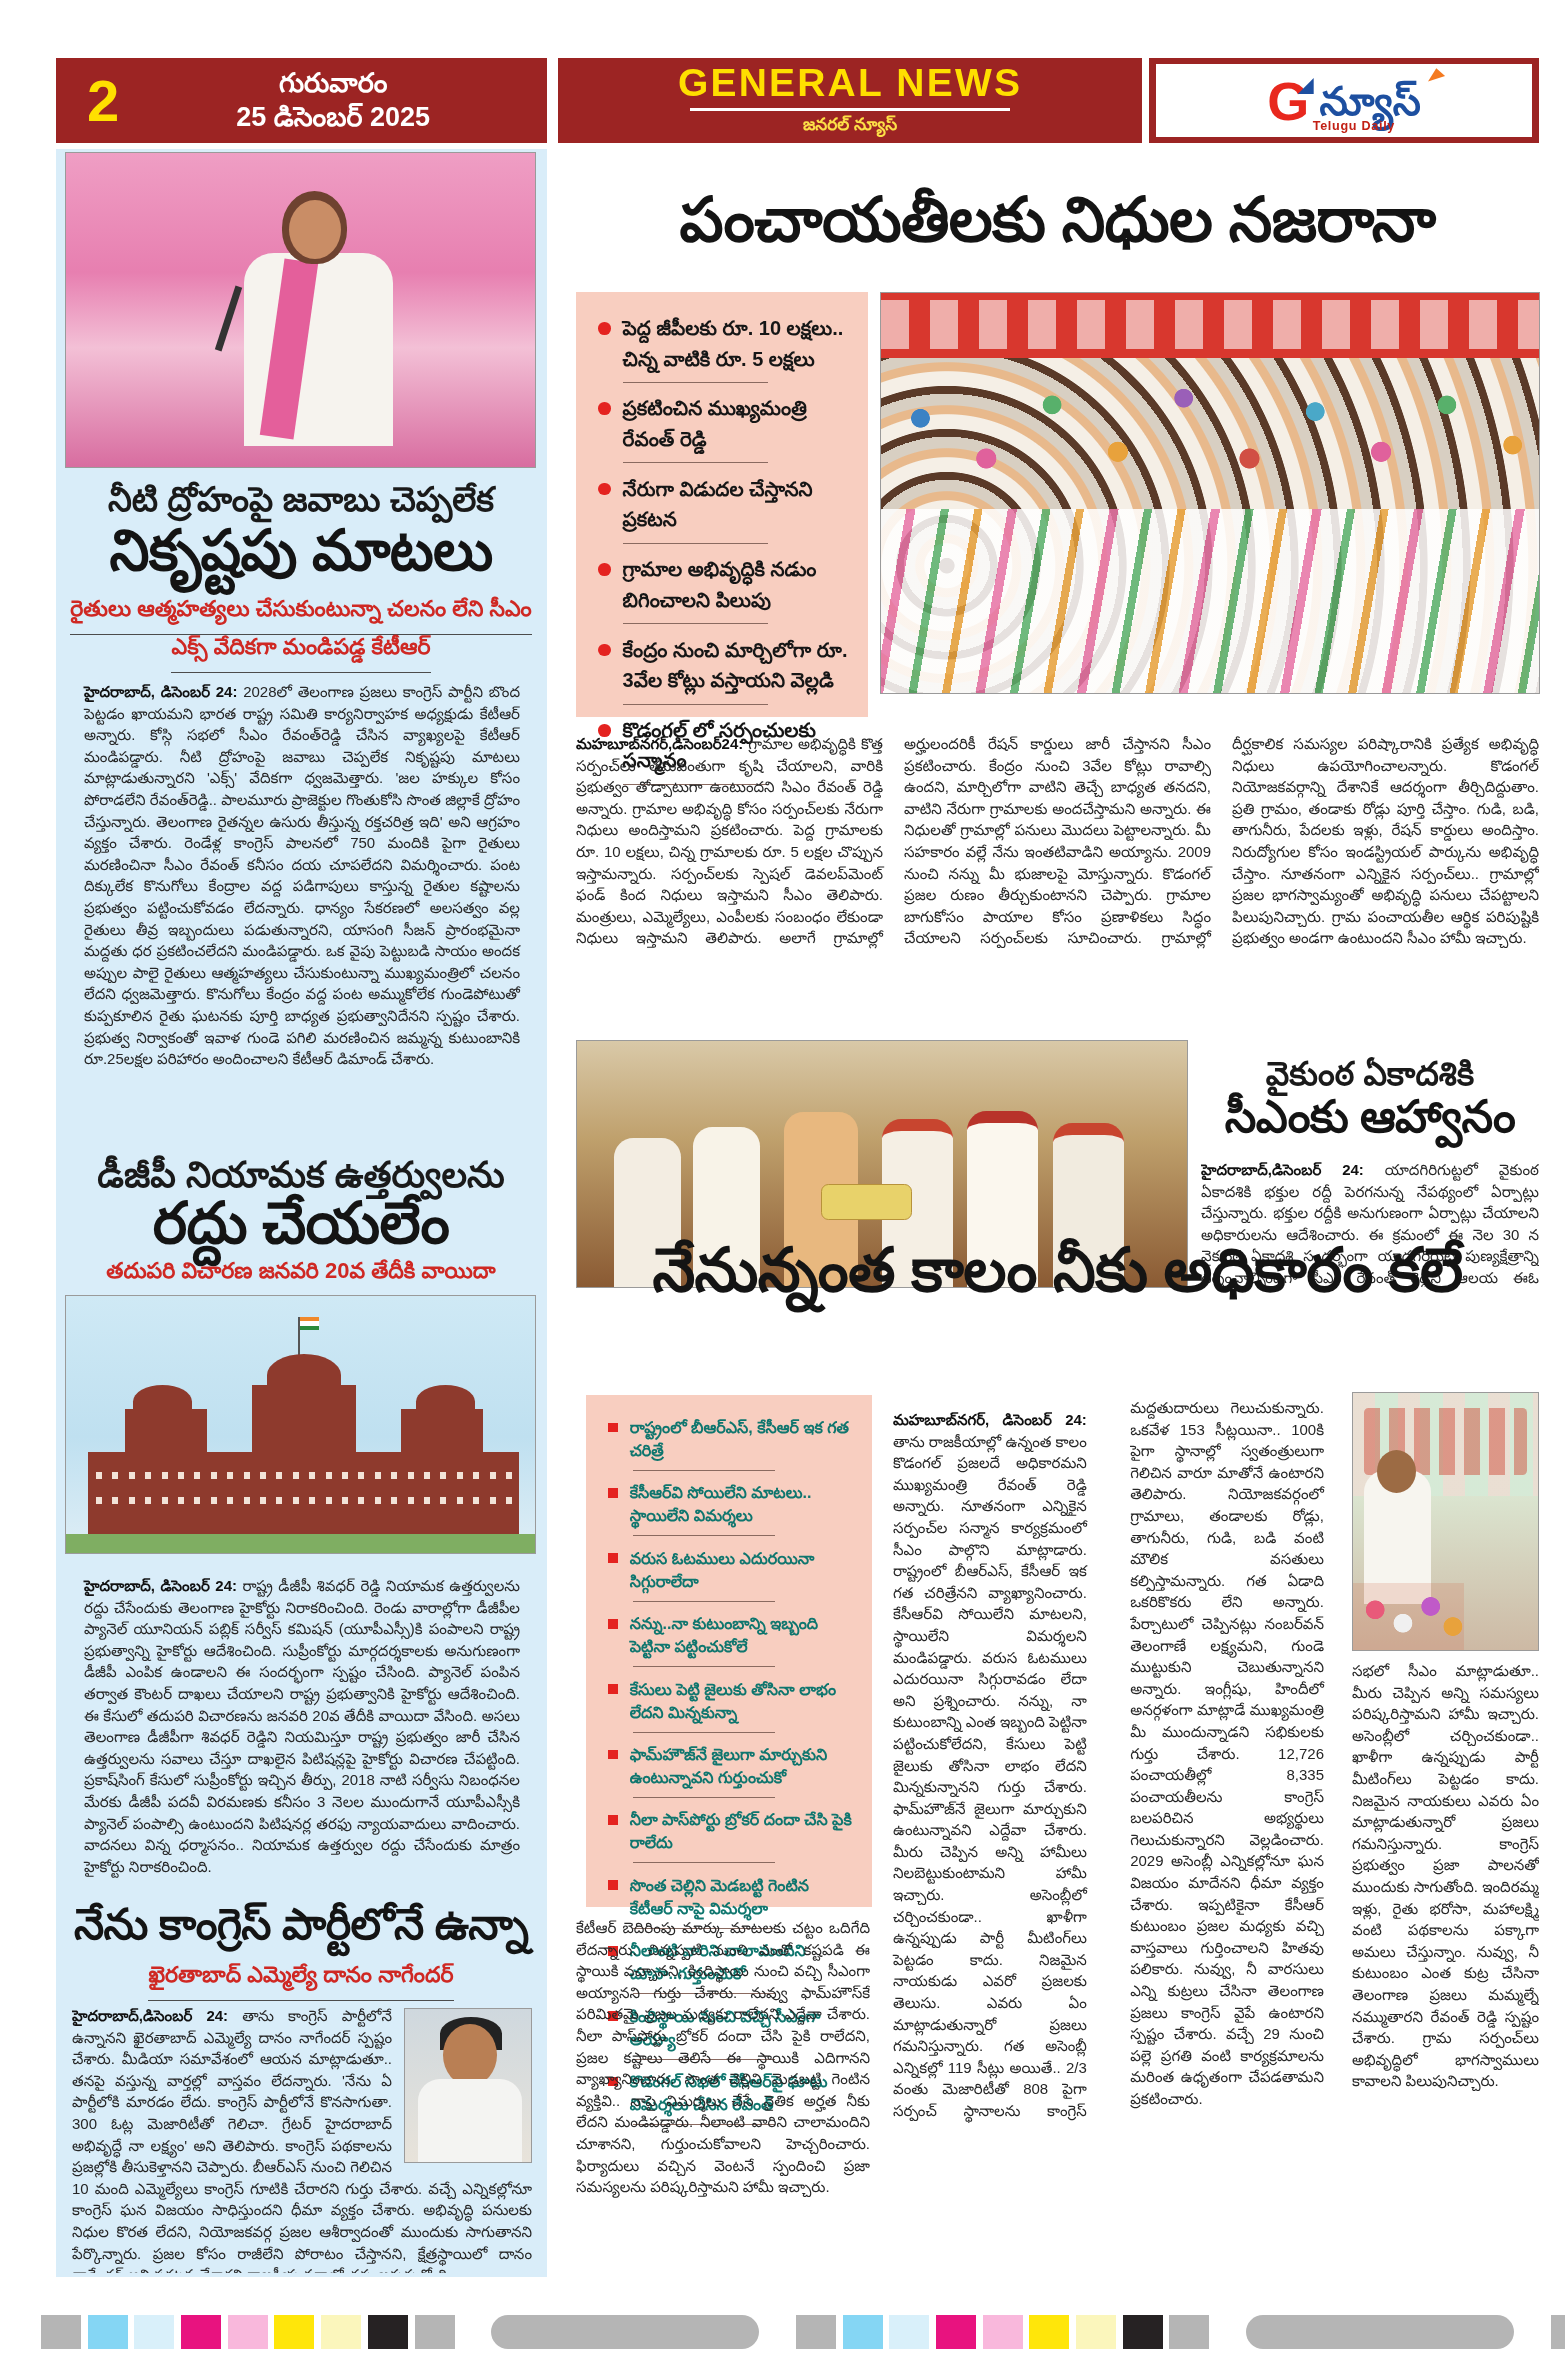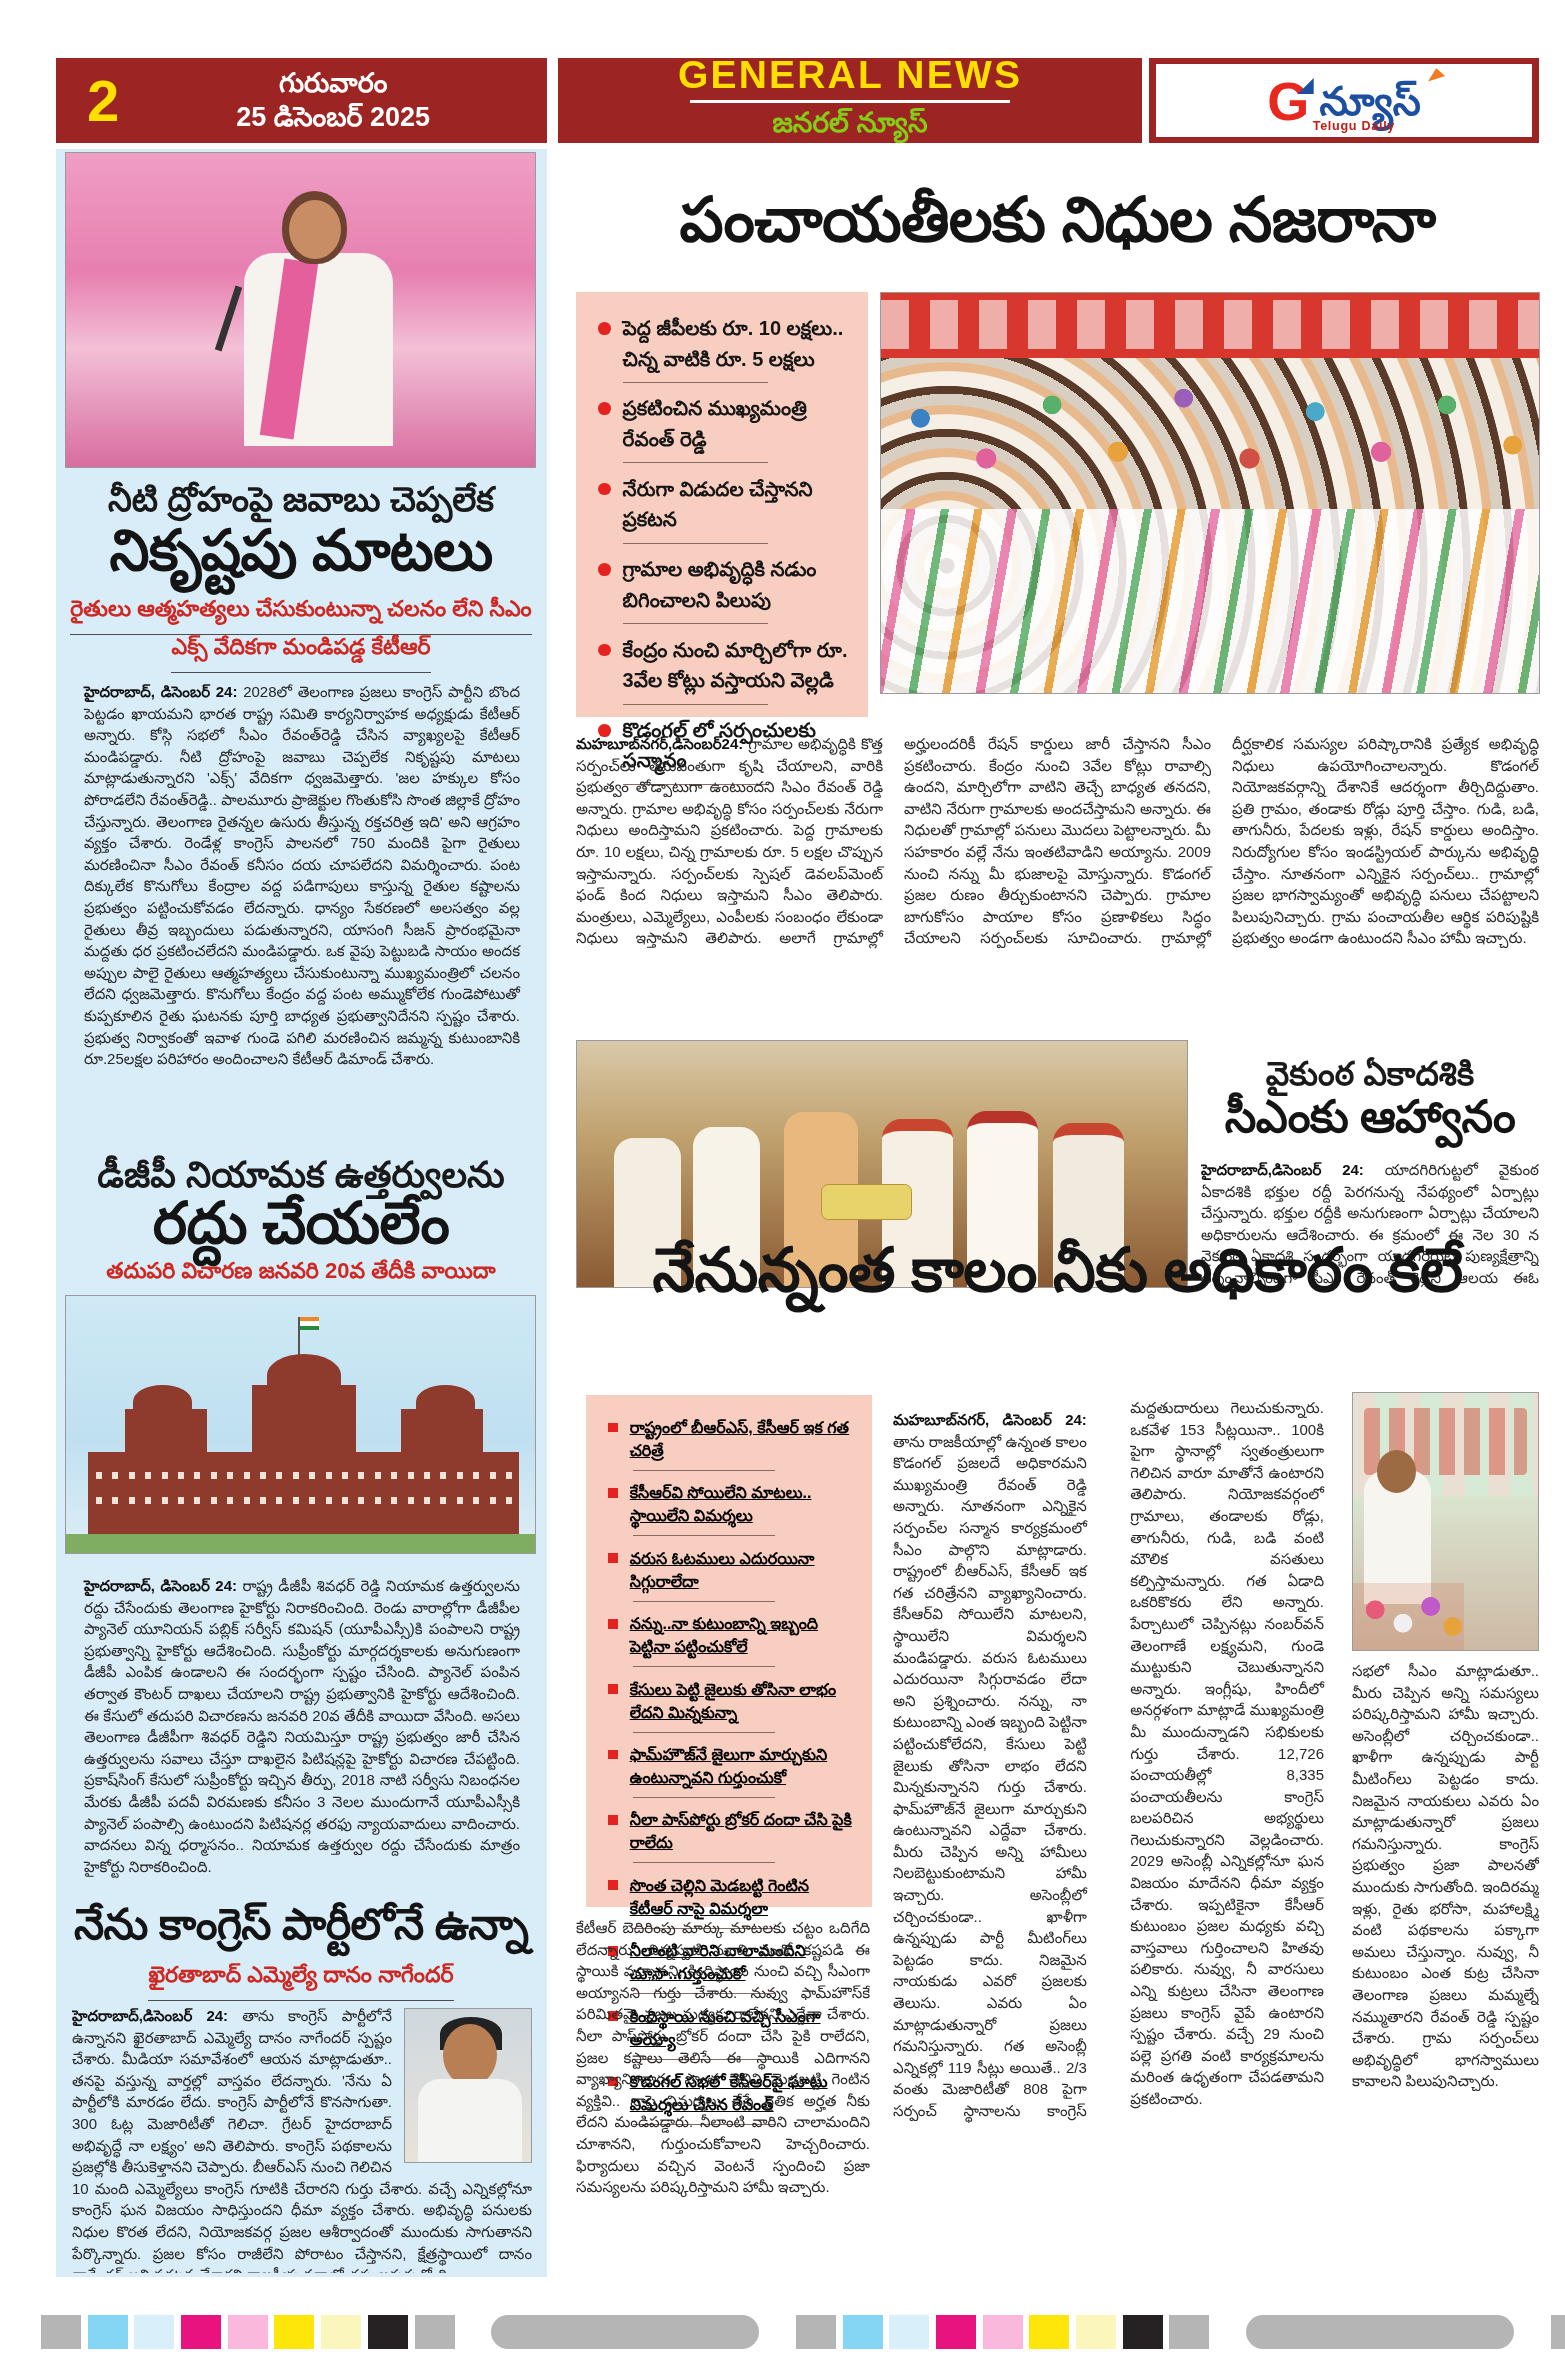--- a/index.html
+++ b/index.html
@@ -9,21 +9,21 @@
   
   .hdr{background:#9c2423;}
   .hdr-left{left:56px;top:58px;width:491px;height:85px;display:flex;align-items:center;}
   .pageno{color:#ffdf00;font-size:58px;font-weight:800;margin-left:31px;line-height:1;}
   .datebox{flex:1;text-align:center;color:#fff;font-weight:700;line-height:1.25;font-size:27px;}
   .hdr-center{left:556px;top:58px;width:584px;height:85px;display:flex;flex-direction:column;
               align-items:center;justify-content:center;border-left:2.2px solid #fff;}
   .hdr-center .inner{width:100%;text-align:center;}
   .gen-news{color:#ffdf00;font-size:39px;font-weight:800;letter-spacing:2.2px;line-height:1.05;}
   .gen-rule{width:320px;height:2.2px;background:#fff;margin:4.5px auto 4.5px auto;}
-  .gen-te{color:#84cc16;font-size:28px;font-weight:700;}
+  .gen-te{color:#fde047;font-size:17px;font-weight:700;}
   .hdr-logo{left:1149px;top:58px;width:390px;height:85px;padding:0;}
   .logo-white{position:absolute;left:7.4px;top:6px;right:7.4px;bottom:6px;background:#fff;
               display:flex;align-items:center;justify-content:center;gap:10.4px;}
   .logo-g{color:#e8281e;font-size:54px;font-weight:800;line-height:1;position:relative;}
   .logo-g::after{content:"";position:absolute;right:-4.5px;top:4.5px;width:16.4px;height:16.4px;background:#1d4fa0;
                  clip-path:polygon(0 100%,100% 0,100% 100%);}
   .logo-te{color:#1d4fa0;font-size:40px;font-weight:800;line-height:1;position:relative;}
   .logo-tag{position:absolute;bottom:4.5px;left:50%;transform:translateX(-38%);color:#c22015;
             font-size:12.6px;font-weight:700;letter-spacing:0.7px;}
   .bird{position:absolute;top:4.5px;right:88px;width:0;height:0;border-left:12px solid transparent;
@@ -43,21 +43,21 @@
   .cols3{column-count:3;column-gap:21px;}
   .cols2{column-count:2;column-gap:19.3px;}
   .clip{overflow:hidden;}
   
   .pink-box{background:#f8cec0;padding:21px 19.3px 7.4px 22px;box-sizing:border-box;}
   .blt{display:flex;gap:12px;position:relative;padding-bottom:9px;margin-bottom:10.4px;}
   .blt::after{content:"";position:absolute;left:25px;bottom:0;width:58%;border-bottom:1.1px solid #8a6a60;}
   .box1 .bullet-mark{flex:0 0 12.6px;width:12.6px;height:12.6px;border-radius:50%;background:#e42320;margin-top:9px;}
   .box1 .bullet-text{font-size:20px;line-height:30.5px;font-weight:600;color:#161616;}
   .box2 .bullet-mark{flex:0 0 9.7px;width:9.7px;height:9.7px;background:#e42320;margin-top:6.7px;}
-  .box2 .bullet-text{font-size:16px;line-height:23px;font-weight:600;color:#000000;text-decoration:underline;}
+  .box2 .bullet-text{font-size:16px;line-height:23px;font-weight:600;color:#0f766e;}
   
   .photo{border:0.7px solid #9a9a9a;box-sizing:border-box;overflow:hidden;position:absolute;}
   .ph-ktr{background:linear-gradient(180deg,#ef9ec4 0%,#e77fb0 38%,#f3c0d6 62%,#d86da0 100%);}
   .ph-ktr .head{position:absolute;left:46%;top:12%;width:65px;height:73px;border-radius:50% 50% 46% 46%;background:#6e4230;}
   .ph-ktr .face{position:absolute;left:47.5%;top:15%;width:52px;height:59px;border-radius:50%;background:#c98d66;}
   .ph-ktr .shirt{position:absolute;left:38%;top:32%;width:149px;height:193px;border-radius:30px 30px 0 0;background:#f6f3ee;}
   .ph-ktr .sash{position:absolute;left:44%;top:34%;width:34px;height:178px;background:#e45f9b;transform:rotate(8deg);}
   .ph-ktr .mic{position:absolute;left:34%;top:42%;width:7.4px;height:67px;background:#333;transform:rotate(18deg);}
   .ph-crowd{background:linear-gradient(180deg,#d8372e 0,#d8372e 65px,#f2e4d8 65px,#e8d4c4 100%);}
   .ph-crowd .txtband{position:absolute;left:0;top:7.4px;width:100%;height:49px;

